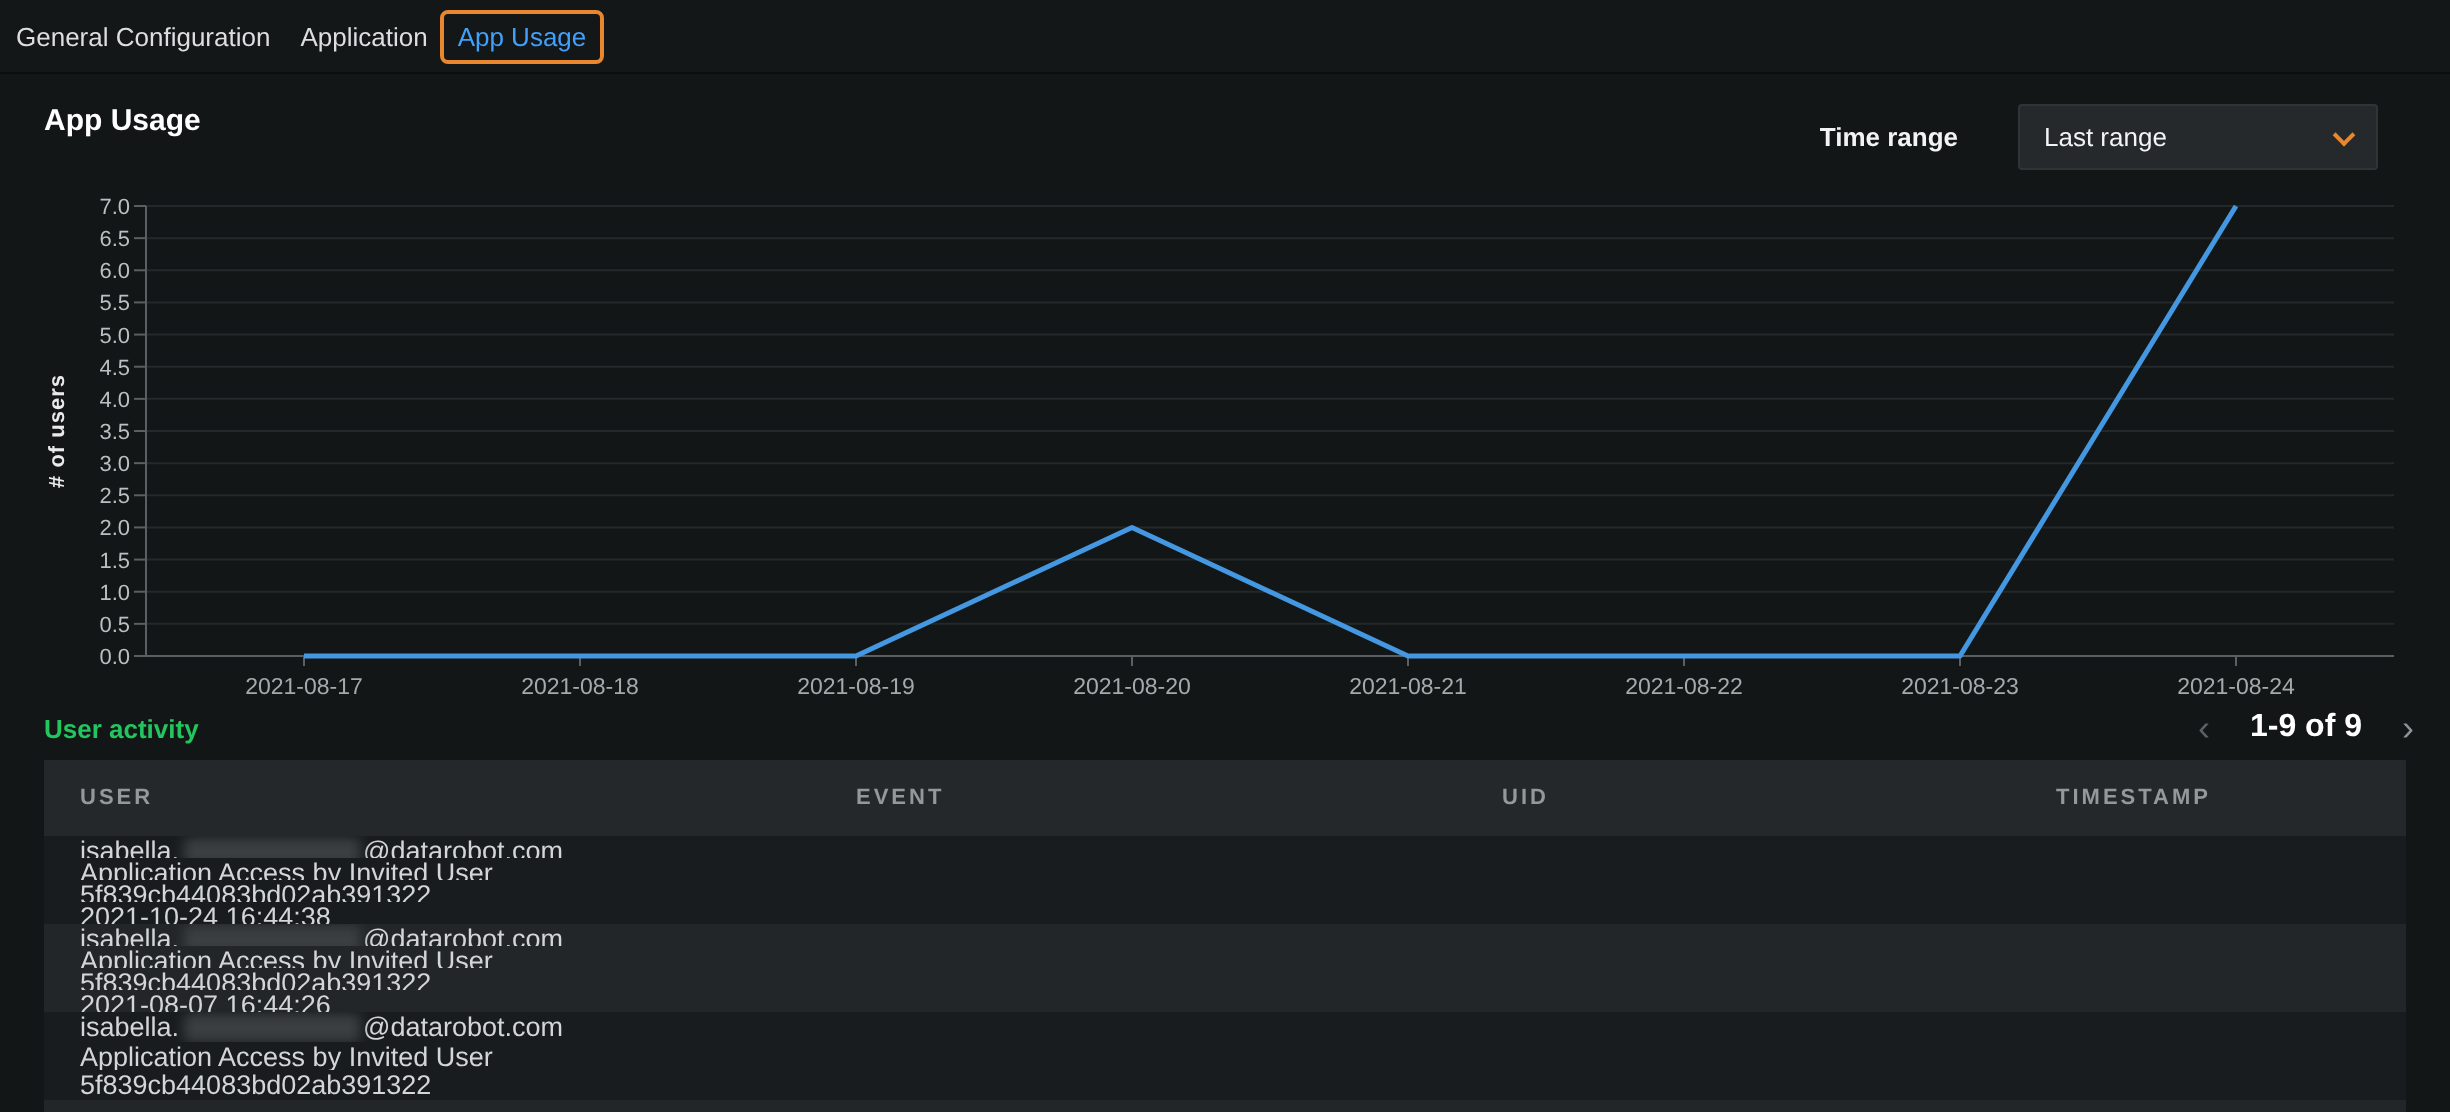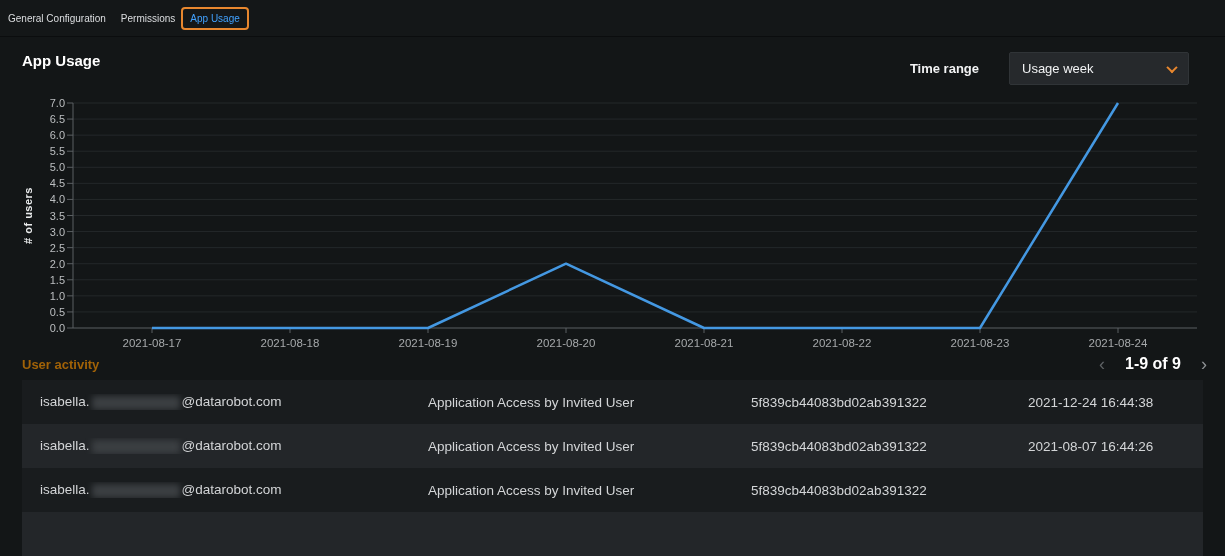--- a/index.html
+++ b/index.html
@@ -8,21 +8,21 @@
     position:relative; overflow:hidden;
     background:#131617; color:#dcdee0;
     font-family:"Liberation Sans", sans-serif;
   }
   
   .topbar {
     position:absolute; top:0; left:0; right:0; height:37px;
     display:flex; align-items:center; padding-left:8px;
     border-bottom:1px solid #0b0d0e; background:#141718;
   }
-  .tab { font-size:10px; color:#dcdee0; margin-right:15px; cursor:pointer; white-space:nowrap; }
+  .tab { font-size:13px; color:#dcdee0; margin-right:15px; cursor:pointer; white-space:nowrap; }
   .tab.active { color:#41a0fc; border:2px solid #e8872e; border-radius:4px; padding:4px 7px; margin-left:-9px; }
   
   .page-title { position:absolute; top:52px; left:22px; font-size:15px; font-weight:bold; color:#ffffff; }
   .timerange { position:absolute; top:52px; right:36px; display:flex; align-items:center; gap:30px; }
   .timerange-label { font-size:13px; font-weight:bold; color:#f2f3f4; }
   .select {
     width:180px; height:33px; background:#26292c; border:1px solid #303437; border-radius:2px;
     display:flex; align-items:center; justify-content:space-between;
     padding:0 12px; cursor:pointer;
   }
@@ -31,57 +31,57 @@
     width:8px; height:8px; border-right:2px solid #e8872e; border-bottom:2px solid #e8872e;
     transform:rotate(45deg) translate(-1px,-1px);
   }
   
   svg.chart { position:absolute; top:95px; left:0; display:block; }
   
   .activity-bar {
     position:absolute; top:354px; left:22px; right:18px; height:20px;
     display:flex; align-items:center; justify-content:space-between;
   }
-  .activity-title { font-size:13px; font-weight:bold; color:#a16207; }
+  .activity-title { font-size:13px; font-weight:bold; color:#22c55e; }
   .pagination { display:flex; align-items:center; gap:20px; }
   .page-chevron { background:none; border:none; font-size:18px; line-height:14px; cursor:pointer; font-family:inherit; }
   .page-chevron.prev { color:#5d6164; }
   .page-chevron.next { color:#8e9295; }
   .page-range { font-size:16px; font-weight:bold; color:#ffffff; }
   
   .table { position:absolute; top:380px; left:22px; width:1181px; }
   .thead { display:flex; height:38px; align-items:center; background:#25282b; }
   .th {
     font-size:11px; font-weight:bold; letter-spacing:1.5px; color:#94989b; text-transform:uppercase;
     padding-left:18px;
   }
-  .tr { display:flex; height:44px; align-items:center; }
+  .tr { display:flex; height:44px; align-items:flex-start;flex-direction:column; }
   .tr.odd  { background:#191c1e; }
   .tr.even { background:#232629; }
   .td { font-size:13.5px; color:#d3d5d7; padding-left:18px; white-space:nowrap; overflow:hidden; }
   .col0 { width:388px; } .col1 { width:323px; } .col2 { width:277px; } .col3 { width:193px; }
   .redacted {
     display:inline-block; width:88px; height:14px; background:#3b3f42; border-radius:2px;
     filter:blur(3px); vertical-align:middle; margin:0 2px;
   }
 </style>
 </head>
 <body>
 
 <div class="topbar">
   <span class="tab">General Configuration</span>
-  <span class="tab">Permissions</span>
+  <span class="tab">Application</span>
   <span class="tab active">App Usage</span>
 </div>
 
 <div class="page-title">App Usage</div>
 <div class="timerange">
   <span class="timerange-label">Time range</span>
   <div class="select">
-    <span class="select-value">Usage week</span>
+    <span class="select-value">Last range</span>
     <span class="chevron-down"></span>
   </div>
 </div>
 
 <svg class="chart" width="1225" height="260">
     <line x1="67" y1="233" x2="73" y2="233" stroke="#5a5f62" stroke-width="1"></line>
     <text x="65" y="237" fill="#bcbfc1" font-size="11" text-anchor="end" font-family="&quot;Liberation Sans&quot;, sans-serif">0.0</text>
     <line x1="73" y1="216.92857142857144" x2="1197" y2="216.92857142857144" stroke="#24282a" stroke-width="1"></line>
     <line x1="67" y1="216.92857142857144" x2="73" y2="216.92857142857144" stroke="#5a5f62" stroke-width="1"></line>
     <text x="65" y="220.92857142857144" fill="#bcbfc1" font-size="11" text-anchor="end" font-family="&quot;Liberation Sans&quot;, sans-serif">0.5</text>
@@ -149,26 +149,32 @@
 <div class="activity-bar">
   <span class="activity-title">User activity</span>
   <div class="pagination">
     <button class="page-chevron prev">‹</button>
     <span class="page-range">1-9 of 9</span>
     <button class="page-chevron next">›</button>
   </div>
 </div>
 
 <div class="table">
+  <div class="thead">
+    <span class="th col0">USER</span>
+    <span class="th col1">EVENT</span>
+    <span class="th col2">UID</span>
+    <span class="th col3">TIMESTAMP</span>
+  </div>
   <div id="tbody">
       <div class="tr odd">
         <span class="td col0"><span>isabella.</span><span class="redacted"></span><span>@datarobot.com</span></span>
         <span class="td col1">Application Access by Invited User</span>
         <span class="td col2">5f839cb44083bd02ab391322</span>
-        <span class="td col3">2021-12-24 16:44:38</span>
+        <span class="td col3">2021-10-24 16:44:38</span>
       </div>
       <div class="tr even">
         <span class="td col0"><span>isabella.</span><span class="redacted"></span><span>@datarobot.com</span></span>
         <span class="td col1">Application Access by Invited User</span>
         <span class="td col2">5f839cb44083bd02ab391322</span>
         <span class="td col3">2021-08-07 16:44:26</span>
       </div>
       <div class="tr odd">
         <span class="td col0"><span>isabella.</span><span class="redacted"></span><span>@datarobot.com</span></span>
         <span class="td col1">Application Access by Invited User</span>

